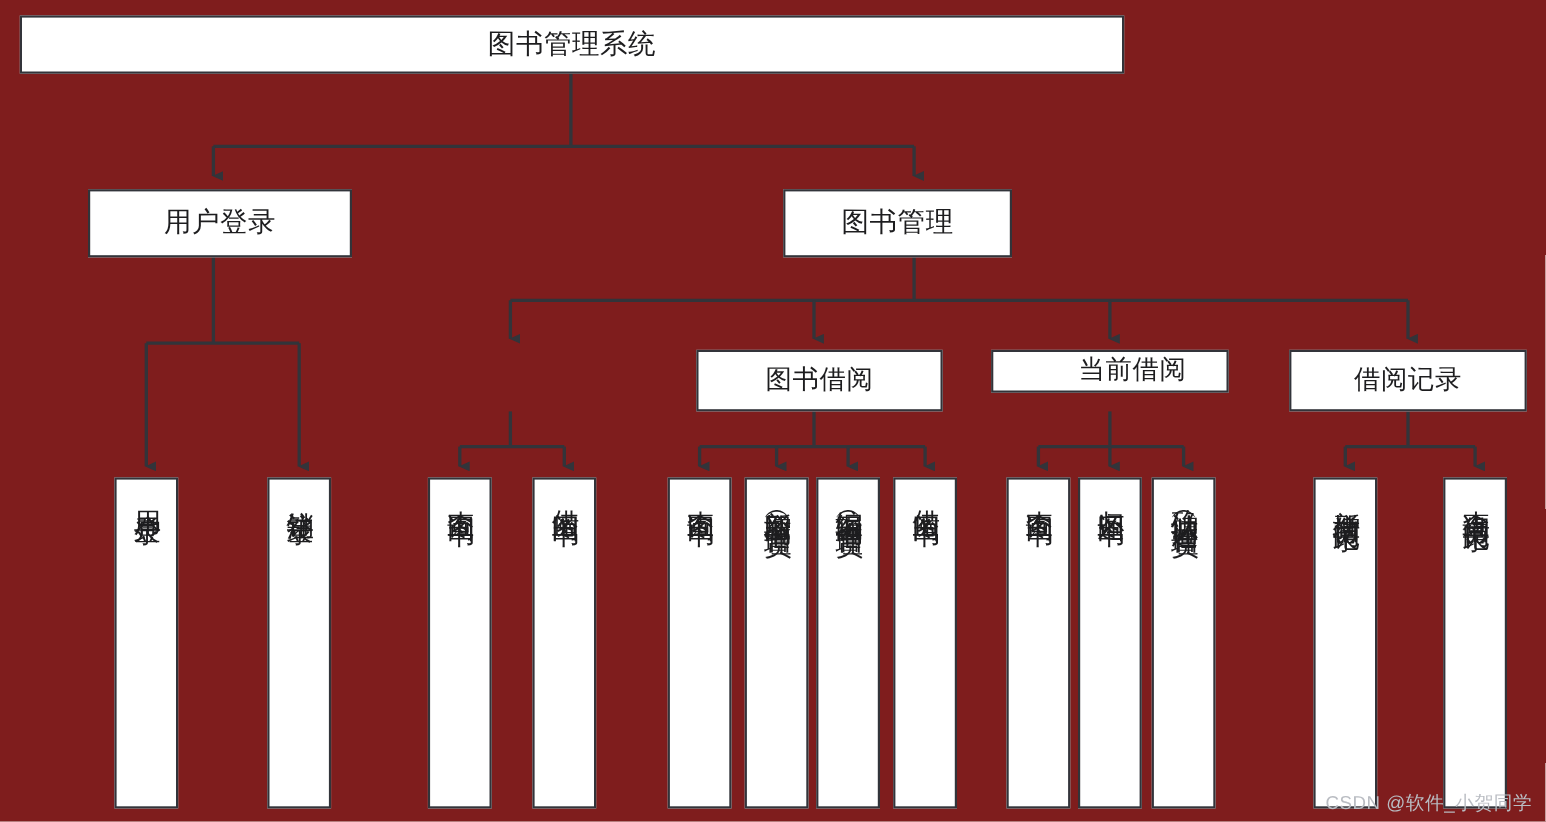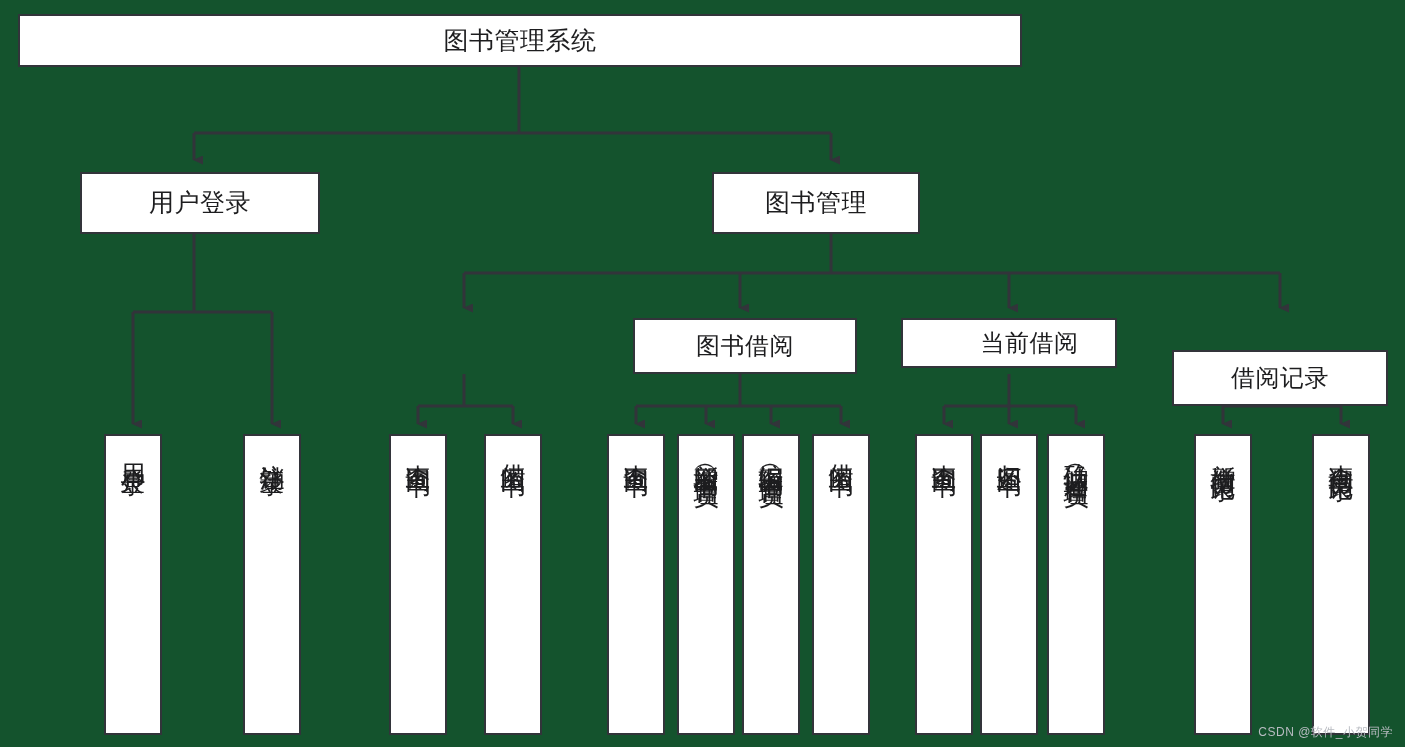--- a/index.html
+++ b/index.html
@@ -4,21 +4,21 @@
 <style>
   html, body {
     margin: 0;
     padding: 0;
     background: #ffffff;
   }
   #canvas {
     position: relative;
     width: 1405px;
     height: 747px;
-    background: #14532d;
+    background: #7f1d1d;
     font-family: "Liberation Sans", "DejaVu Sans", sans-serif;
     overflow: hidden;
   }
   svg.wires {
     position: absolute;
     left: 0; top: 0;
     width: 1405px;
     height: 747px;
     pointer-events: none;
   }
@@ -52,21 +52,21 @@
     text-orientation: upright;
     font-size: 25px;
     letter-spacing: 3px;
     line-height: 1.0;
     white-space: nowrap;
   }
   #watermark {
     position: absolute;
     right: 12px;
     bottom: 6px;
-    font-size: 12px;
+    font-size: 17px;
     color: #b9bcc2;
     letter-spacing: 0.5px;
     z-index: 3;
     white-space: nowrap;
   }
 </style>
 </head>
 <body>
 
 <div id="canvas">
@@ -128,24 +128,24 @@
   <div class="node lvl2" style="left:80px; top:172px; width:240px; height:62px;">
     <span class="lbl">用户登录</span>
   </div>
   <div class="node lvl2" style="left:712px; top:172px; width:208px; height:62px;">
     <span class="lbl">图书管理</span>
   </div>
 
   <div class="node lvl3" style="left:633px; top:318px; width:224px; height:56px;">
     <span class="lbl">图书借阅</span>
   </div>
-  <div class="node lvl3" style="left:901px; top:318px; width:216px; height:50px;padding-left:41px;">
+  <div class="node lvl3" style="left:901px; top:318px; width:216px; height:39px;padding-left:41px;">
     <span class="lbl">当前借阅</span>
   </div>
-  <div class="node lvl3" style="left:1172px; top:318px; width:216px; height:56px;margin-top:32px;">
+  <div class="node lvl3" style="left:1172px; top:318px; width:216px; height:56px;">
     <span class="lbl">借阅记录</span>
   </div>
 
   <div class="node leaf" style="left:104px; top:434px; width:58px; height:301px;">
     <span class="lbl">用户登录</span>
   </div>
   <div class="node leaf" style="left:243px; top:434px; width:58px; height:301px;">
     <span class="lbl">注销登录</span>
   </div>
 

